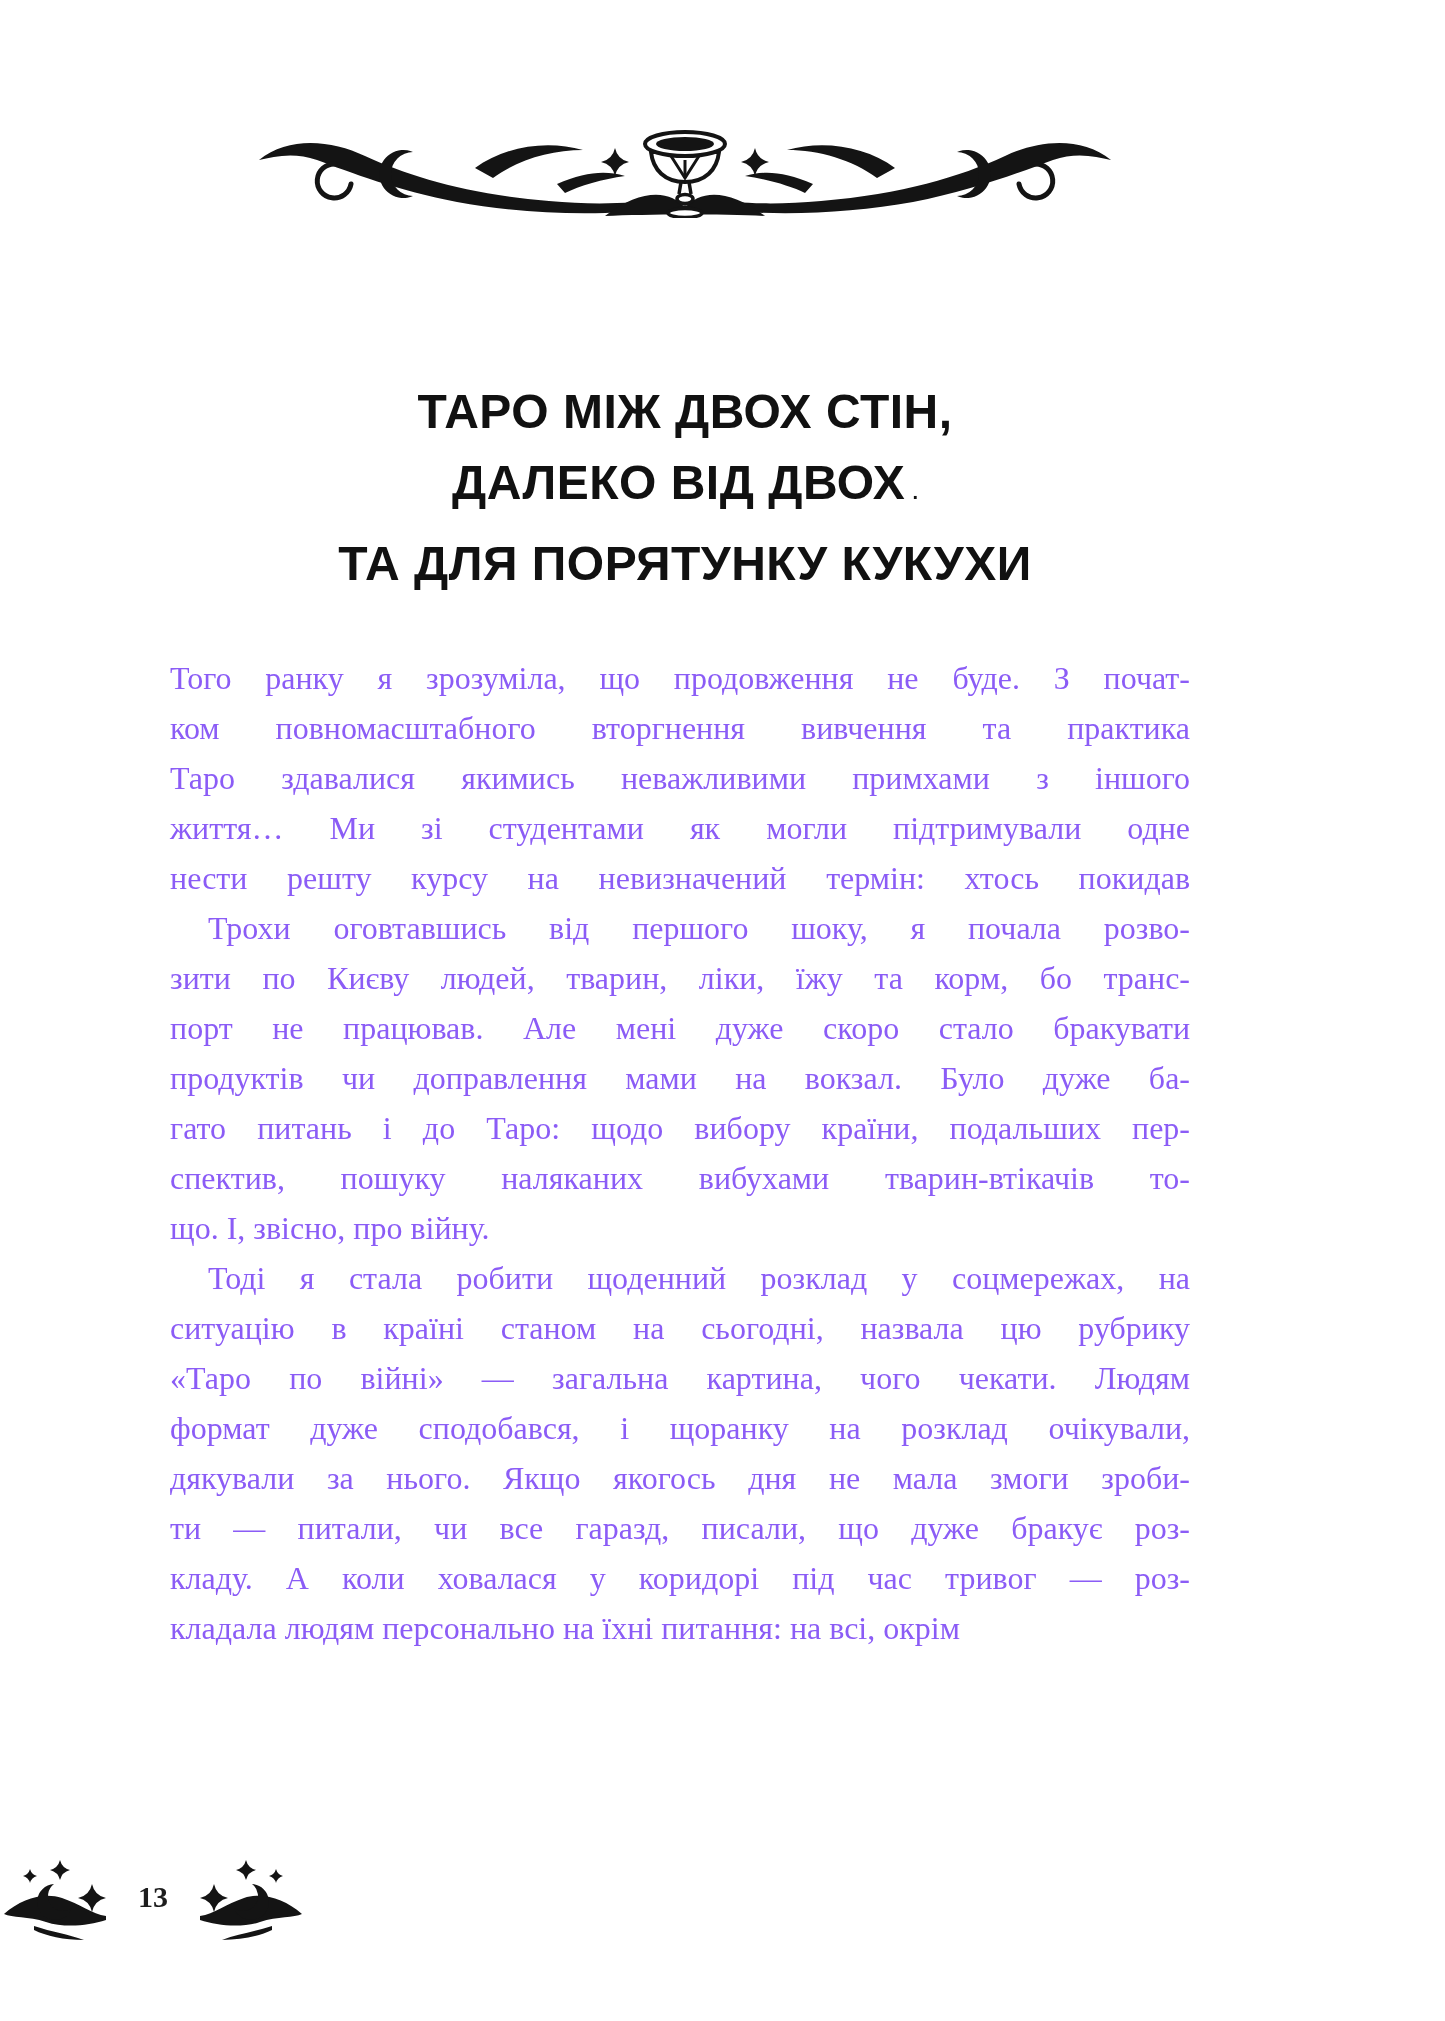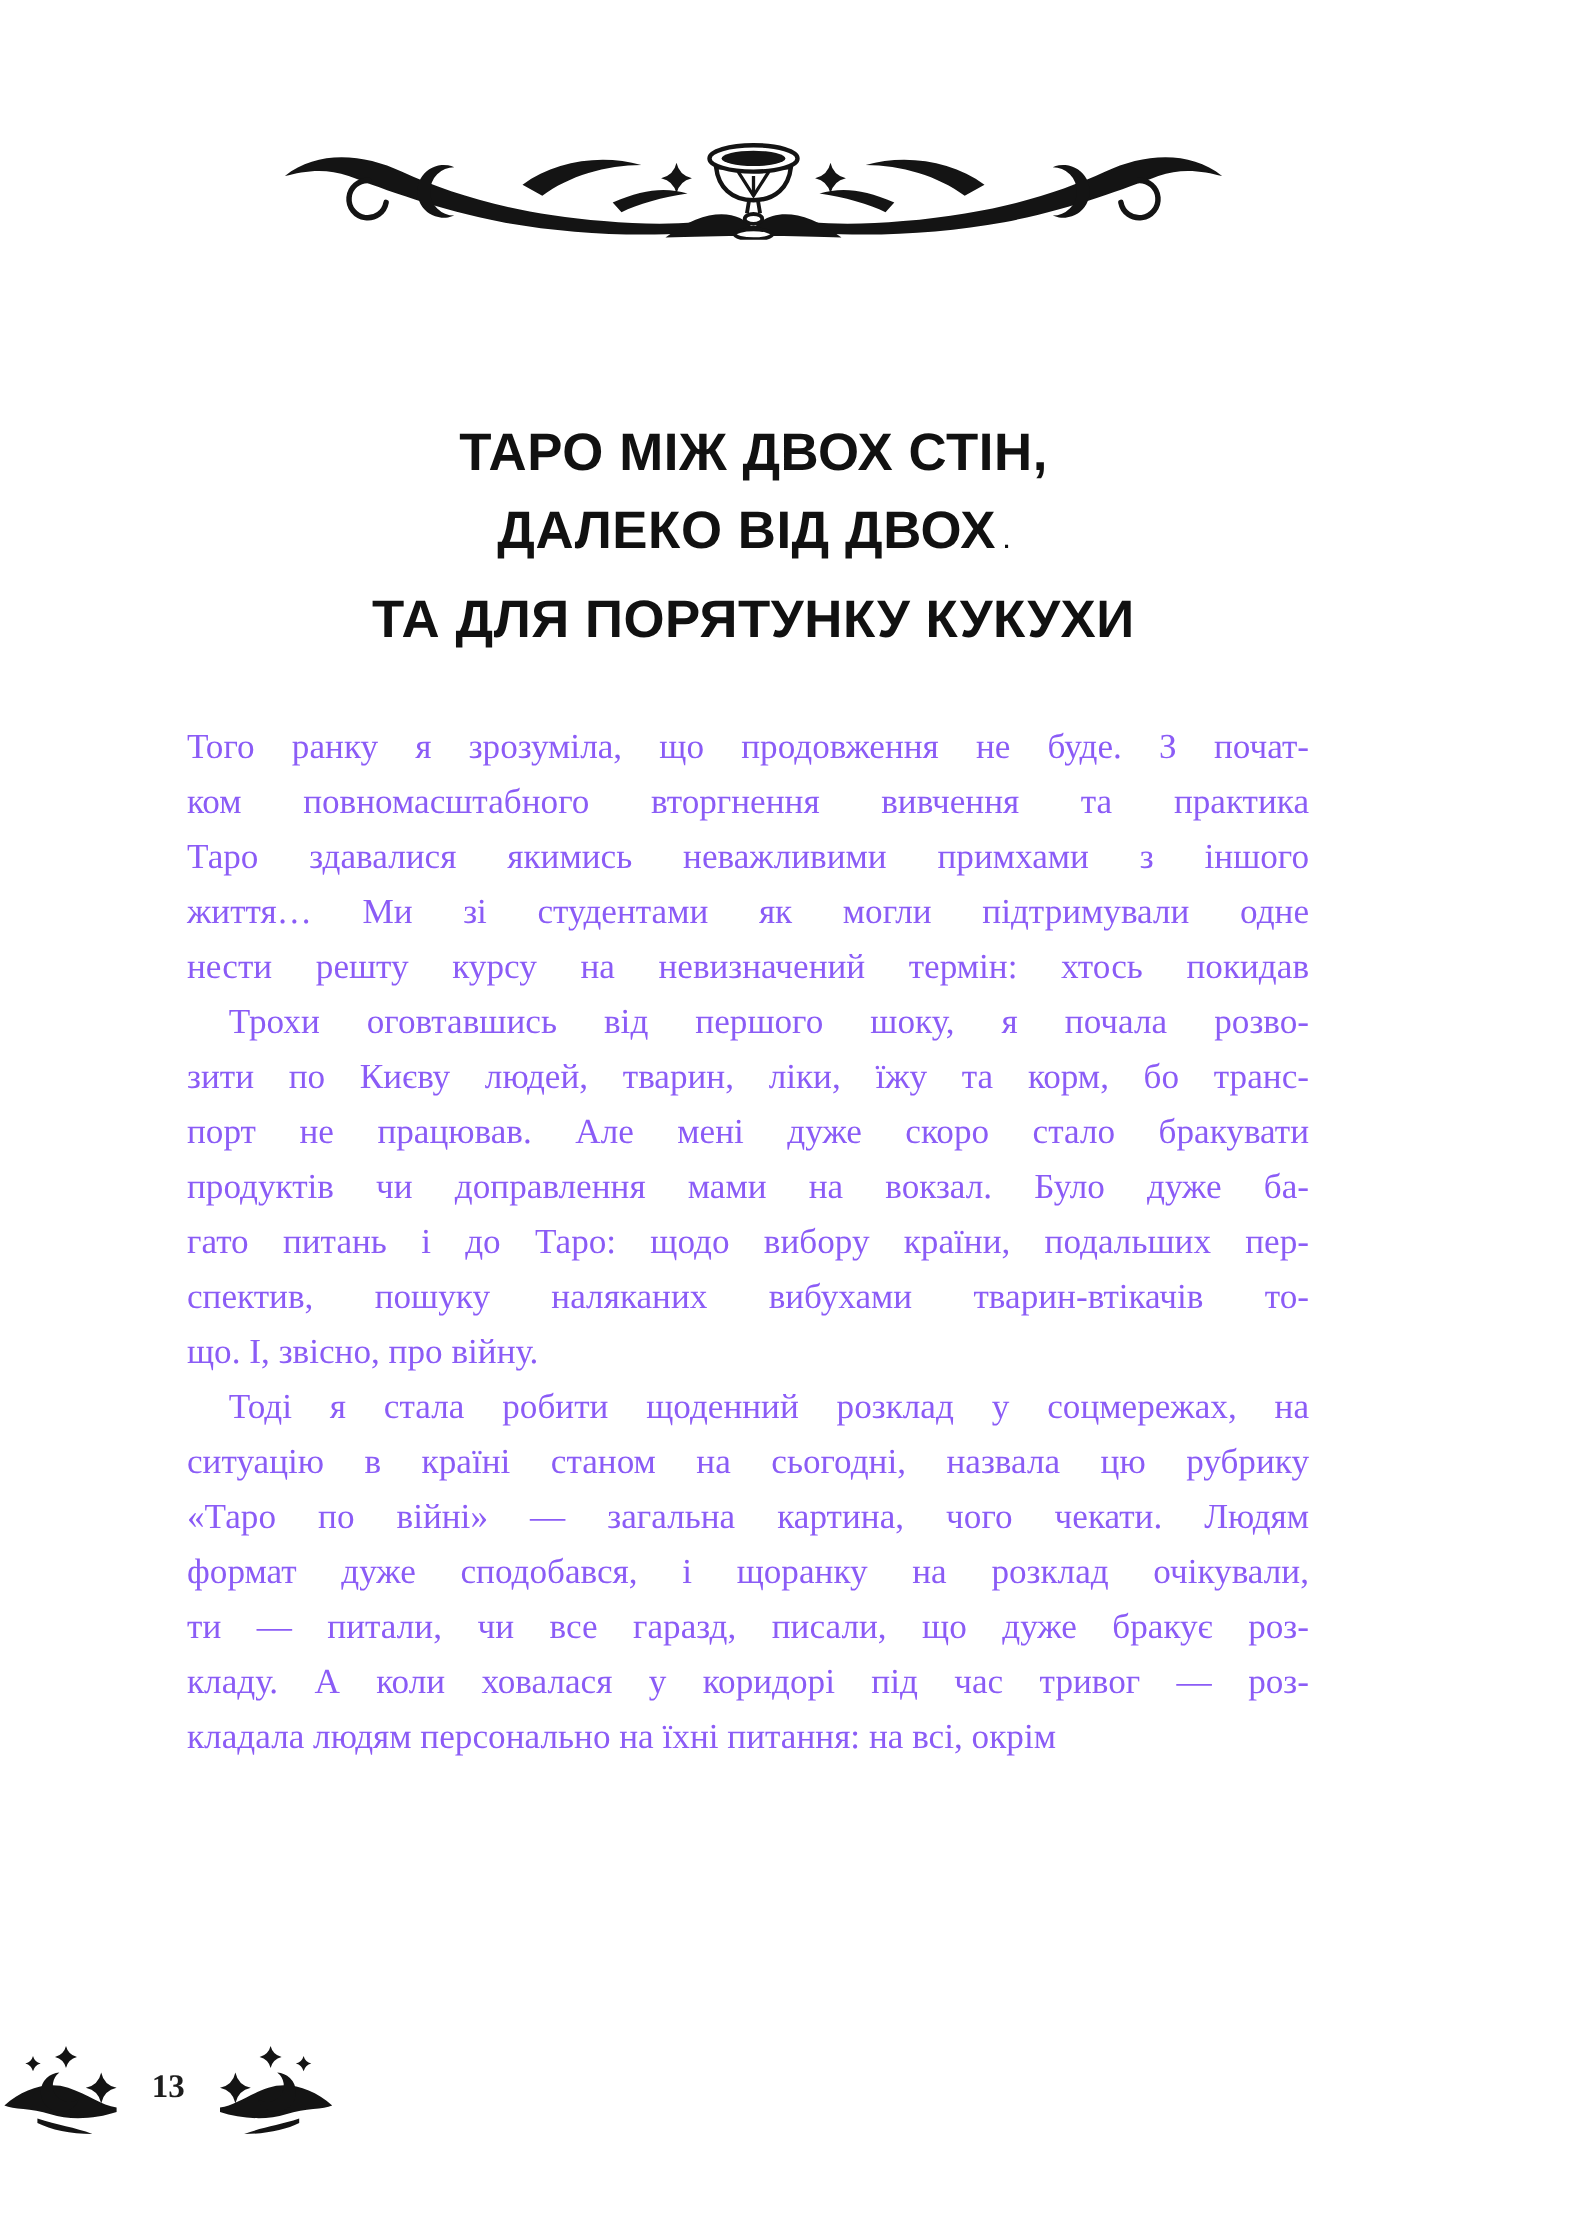--- a/index.html
+++ b/index.html
@@ -148,20 +148,21 @@
         <div class="line fill">продуктів чи доправлення мами на вокзал. Було дуже ба-</div>
         <div class="line fill">гато питань і до Таро: щодо вибору країни, подальших пер-</div>
         <div class="line fill">спектив, пошуку наляканих вибухами тварин-втікачів то-</div>
         <div class="line">що. І, звісно, про війну.</div>
       </div>
       <div class="paragraph">
         <div class="line fill first">Тоді я стала робити щоденний розклад у соцмережах, на</div>
         <div class="line fill">ситуацію в країні станом на сьогодні, назвала цю рубрику</div>
         <div class="line fill">«Таро по війні» — загальна картина, чого чекати. Людям</div>
         <div class="line fill">формат дуже сподобався, і щоранку на розклад очікували,</div>
+        <div class="line fill">дякували за нього. Якщо якогось дня не мала змоги зроби-</div>
         <div class="line fill">ти — питали, чи все гаразд, писали, що дуже бракує роз-</div>
         <div class="line fill">кладу. А коли ховалася у коридорі під час тривог — роз-</div>
         <div class="line">кладала людям персонально на їхні питання: на всі, окрім</div>
       </div>
     </div>
 
   <div class="footer">
     <div class="footer-flourish left">
       <svg viewBox="0 0 112 84" xmlns="http://www.w3.org/2000/svg">
         <g fill="#141414">

